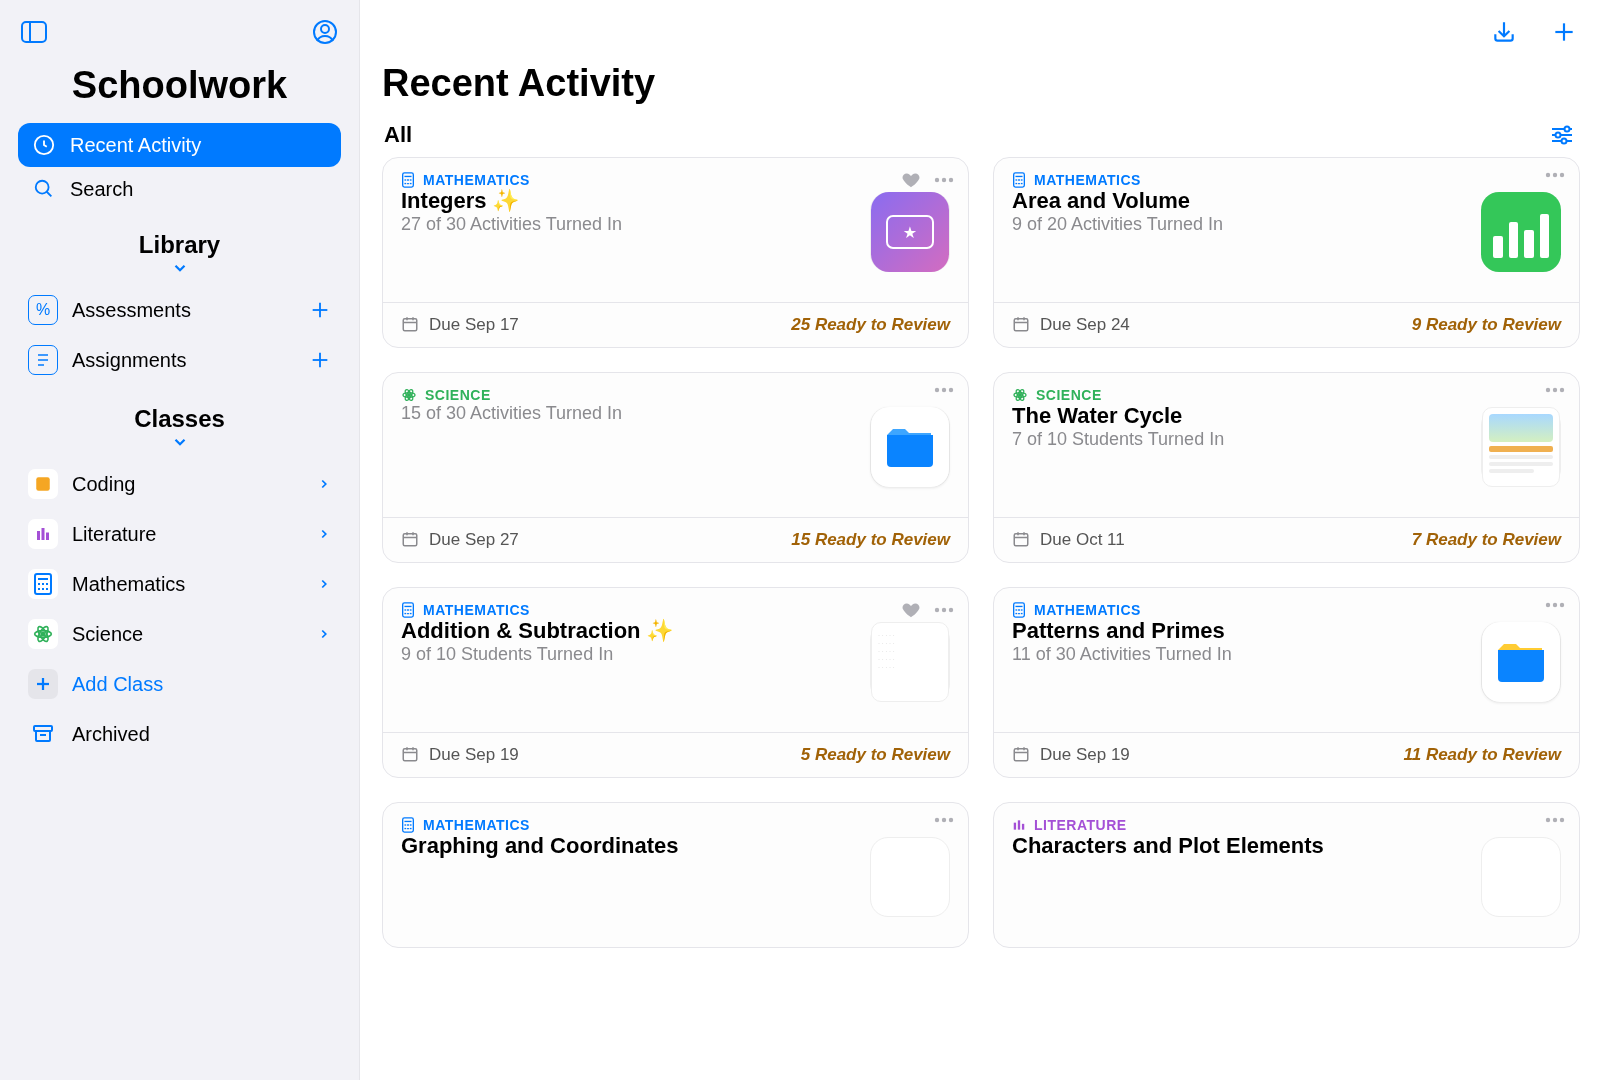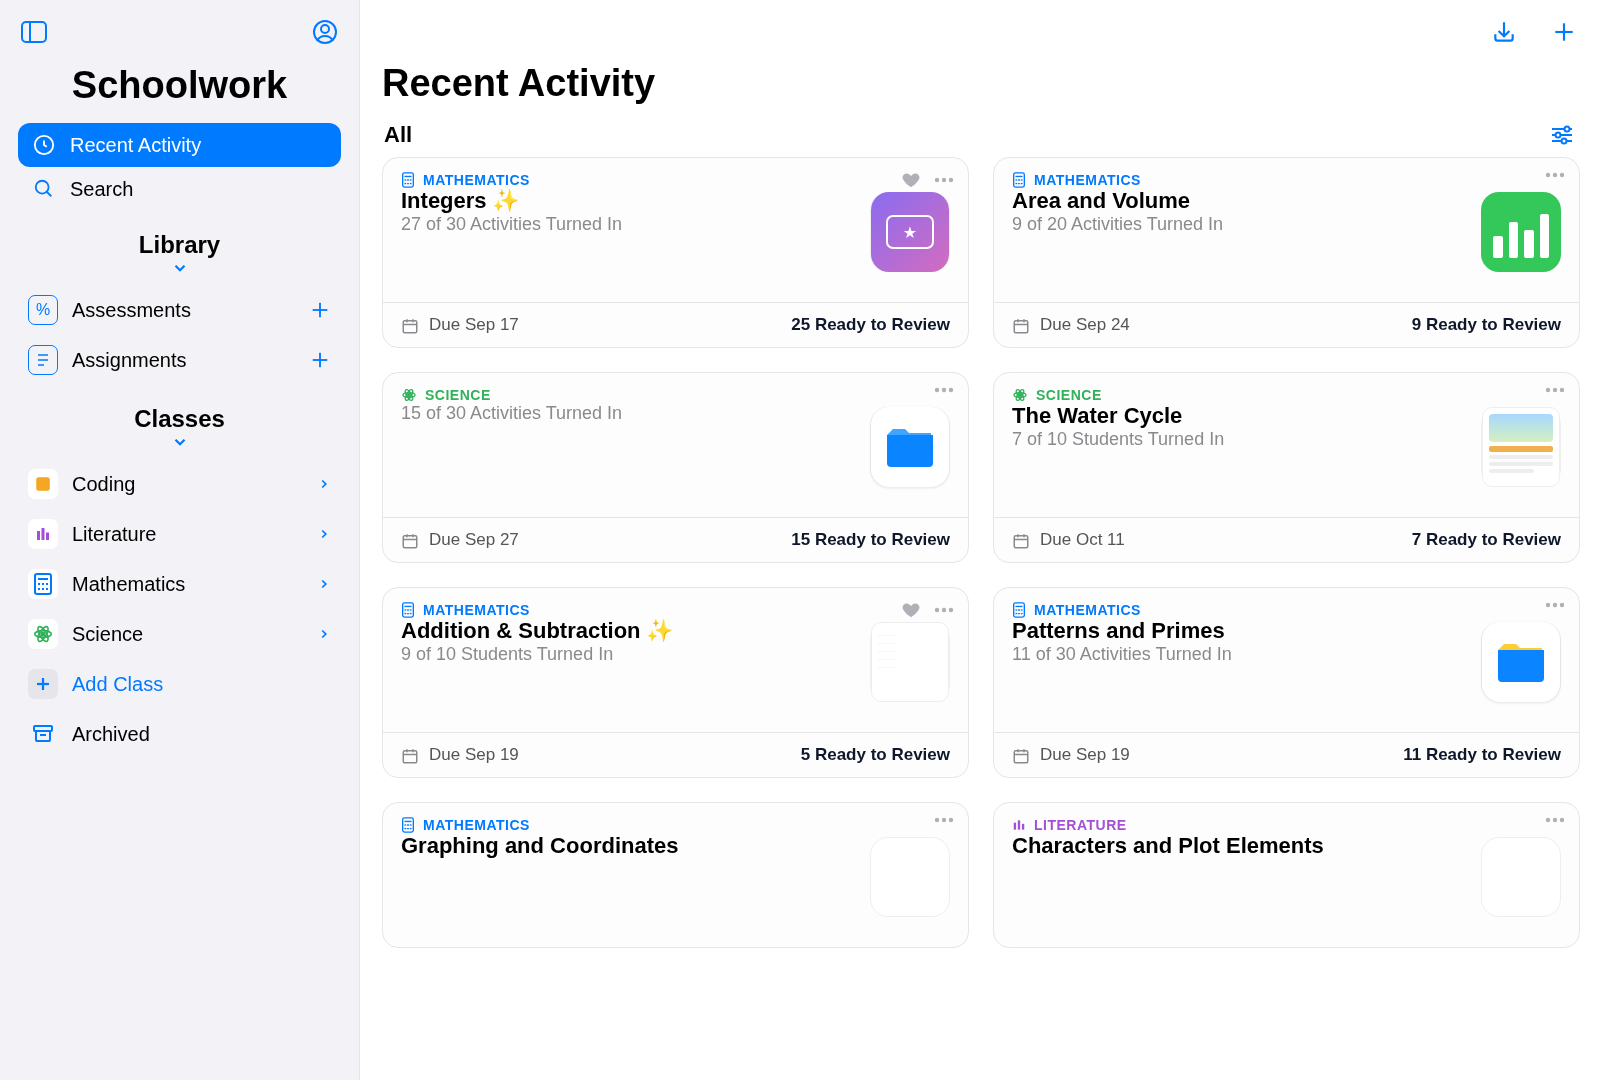--- a/index.html
+++ b/index.html
@@ -154,22 +154,22 @@
   border: 1px solid #eee;
 }
 .card-footer {
   border-top: 1px solid #e5e5ea;
   display: flex;
   justify-content: space-between;
   align-items: center;
   padding: 12px 18px;
   font-size: 17px;
 }
-.due { display:flex; align-items:flex-end; gap: 10px; color: #555; }
-.review-link { color: #0f172a; font-weight: 600; cursor:pointer; }
+.due { display:flex; align-items:flex-start; gap: 10px; color: #555; }
+.review-link { color: #a16207; font-weight: 600; cursor:pointer;font-style:italic; }
 
 svg { display:block; }
 </style>
 </head>
 <body>
 
 <div class="sidebar">
   <div class="sidebar-topbar">
     <div class="icon-btn">
       <svg width="26" height="22" viewBox="0 0 26 22" fill="none" stroke="#007aff" stroke-width="2">

